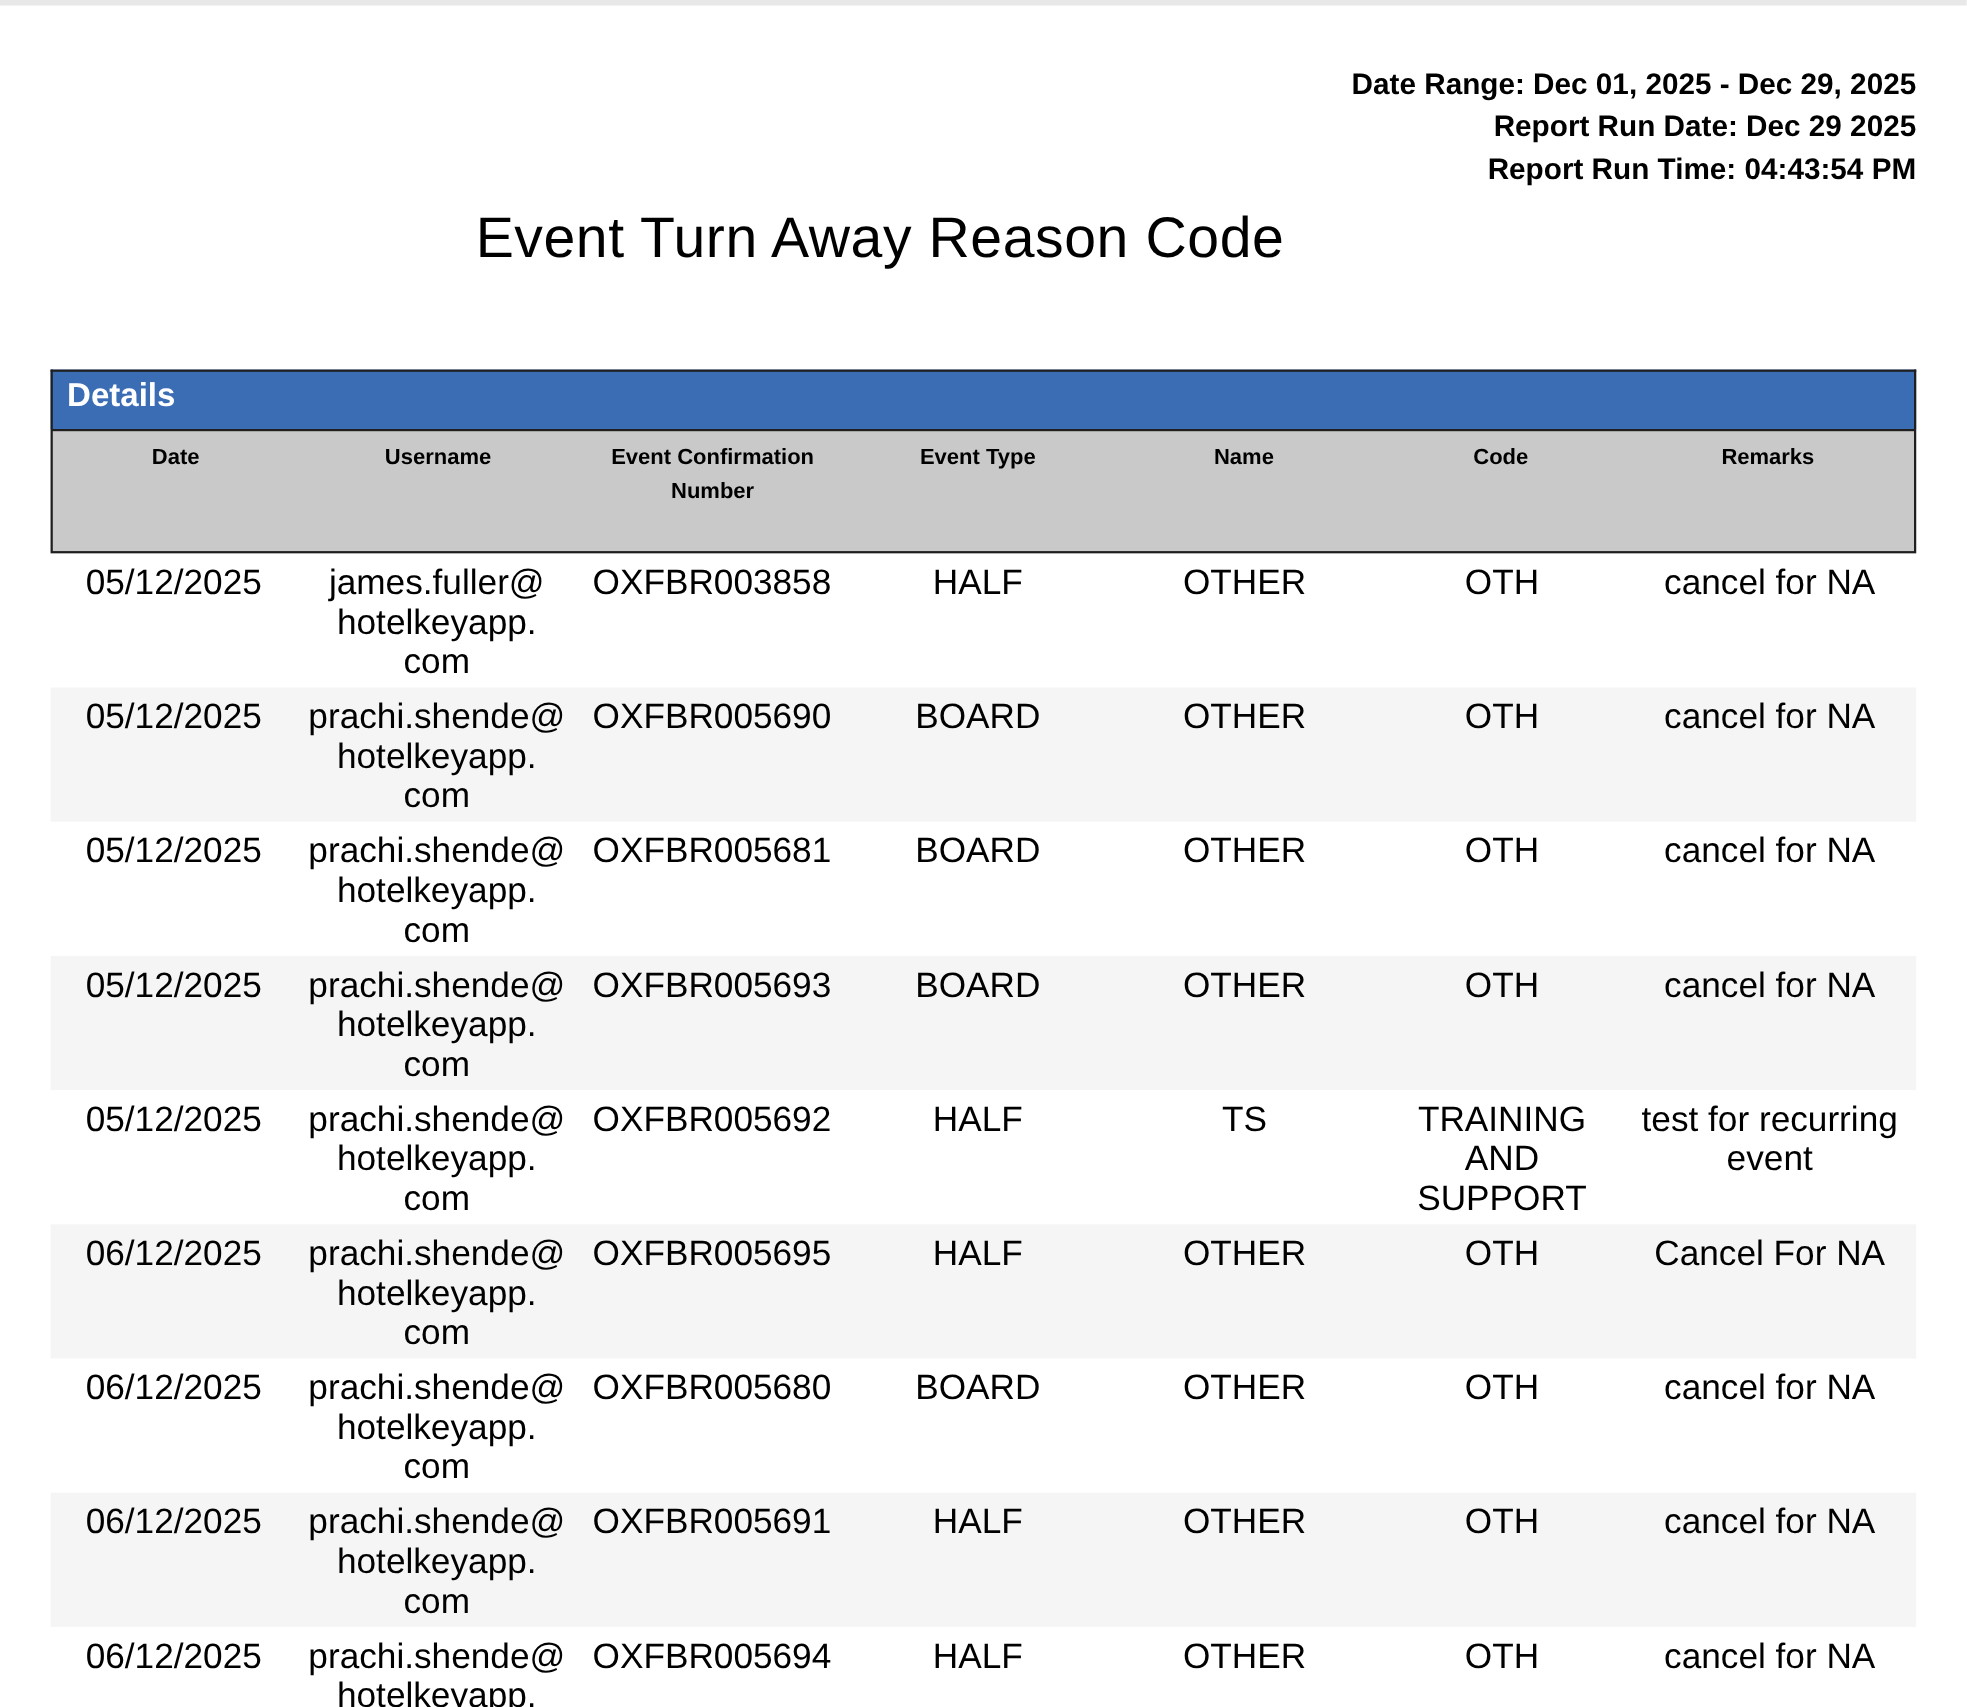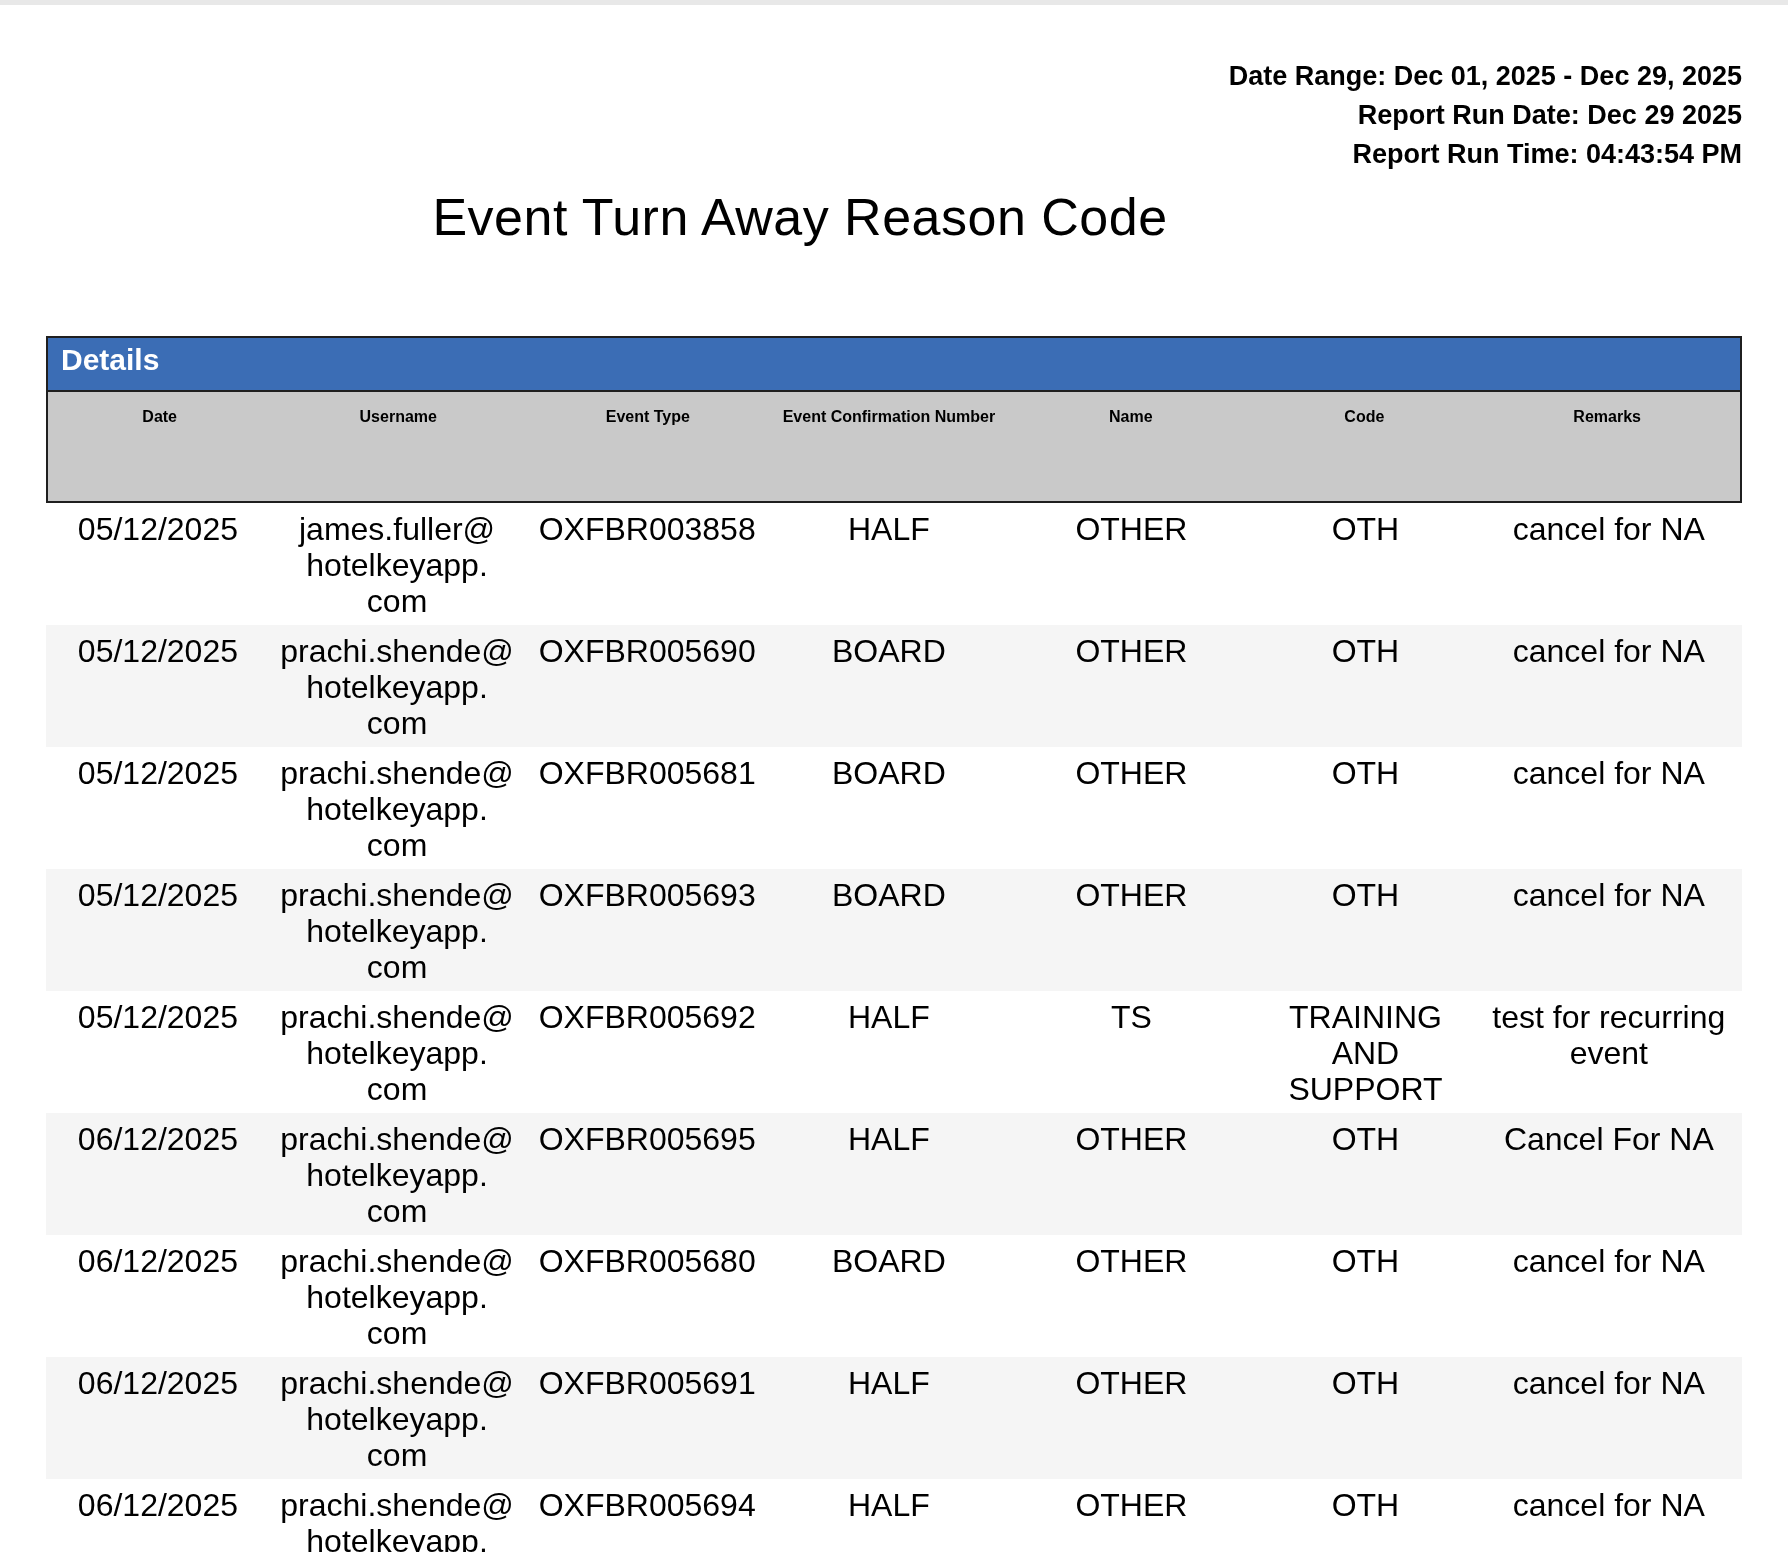--- a/index.html
+++ b/index.html
@@ -17,21 +17,21 @@
     font-size:27px;line-height:39px;}
   .page-title{width:1600px;margin-top:14px;text-align:center;font-weight:normal;
     font-size:52px;line-height:58px;letter-spacing:0.5px;}
   .tablewrap{margin:90px 46px 0 46px;}
   .details-bar{background:var(--accent-blue);color:#fff;font-weight:bold;
     font-size:30px;line-height:44px;height:54px;padding-left:13px;
     border:2px solid var(--border-dark);border-bottom:none;}
   .grid-row{display:grid;
     grid-template-columns:13.2% 15% 14.5% 14% 14.6% 13% 15.7%;}
   .header-row{background:var(--header-gray);border:2px solid var(--border-dark);
-    font-weight:bold;font-size:16px;line-height:31px;min-height:113px;}
+    font-weight:bold;font-size:20px;line-height:31px;min-height:113px;}
   .header-row .cell{padding-top:9px;}
   .cell{text-align:center;padding:0 8px;}
   .data-row{font-size:32px;line-height:36px;min-height:115px;}
   .data-row .cell{padding-top:8px;padding-bottom:6px;overflow-wrap:break-word;}
   .data-row:nth-child(even){background:var(--alt-row);}
 </style>
 </head>
 <body>
 
 <div class="top-strip"></div>
@@ -42,22 +42,22 @@
   <div>Report Run Time: 04:43:54 PM</div>
 </div>
 
 <h1 class="page-title">Event Turn Away Reason Code</h1>
 
 <div class="tablewrap">
   <div class="details-bar">Details</div>
   <div class="grid-row header-row" id="header-row">
       <div class="cell">Date</div>
       <div class="cell">Username</div>
+      <div class="cell">Event Confirmation Number</div>
       <div class="cell">Event Type</div>
-      <div class="cell">Event Confirmation Number</div>
       <div class="cell">Name</div>
       <div class="cell">Code</div>
       <div class="cell">Remarks</div>
     </div>
   <div id="rows">
       <div class="grid-row data-row">
         <div class="cell">05/12/2025</div>
         <div class="cell">james.​fuller@​hotelkeyapp.​com</div>
         <div class="cell">OXFBR003858</div>
         <div class="cell">HALF</div>

